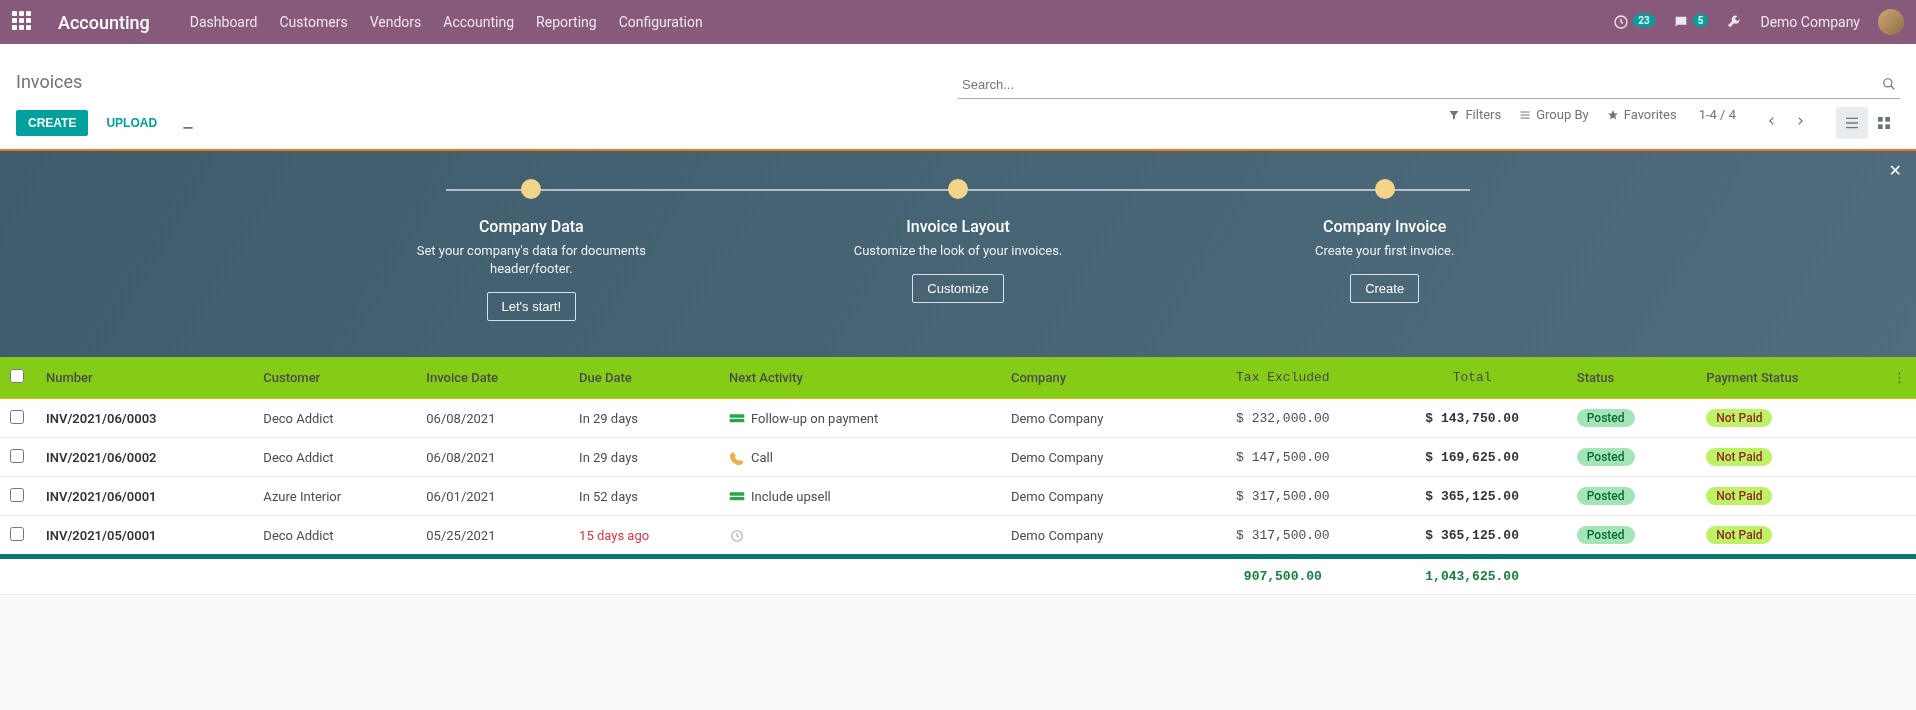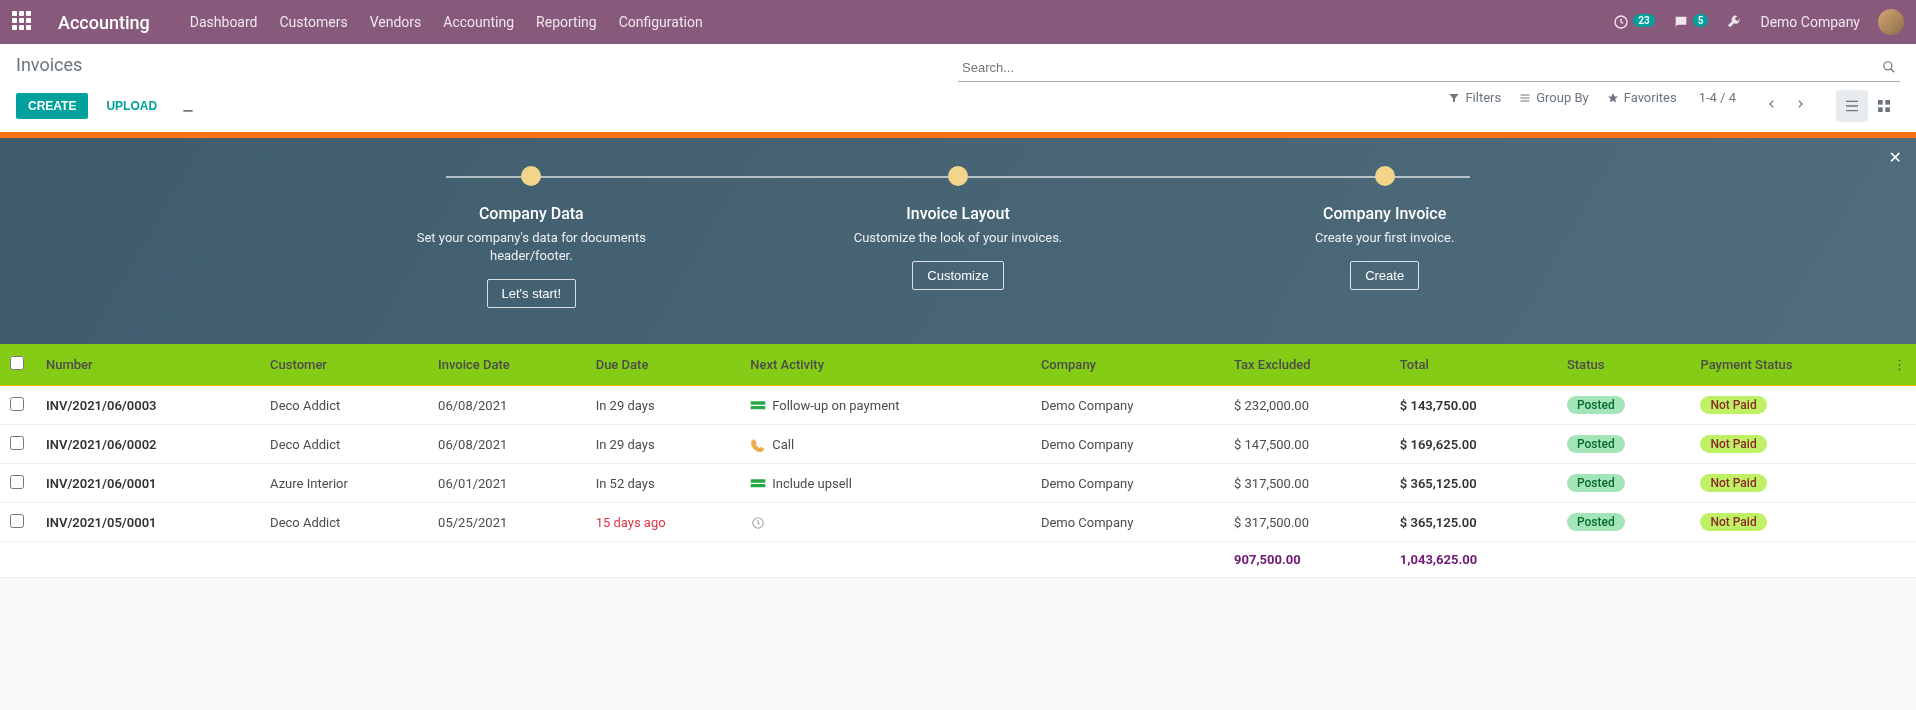--- a/index.html
+++ b/index.html
@@ -12,21 +12,21 @@
   .brand { font-size: 18px; font-weight: 500; margin-right: 40px; color: #fff; }
   .nav-links { display: flex; gap: 22px; }
   .nav-link { color: #f0e6ec; cursor: pointer; font-size: 14px; }
   .topbar-right { margin-left: auto; display: flex; align-items: center; gap: 18px; }
   .pill { background: #00a09d; color: #fff; font-size: 10px; padding: 1px 5px; border-radius: 8px; font-weight: 600; }
   .tray-icon { color: #f0e6ec; cursor: pointer; display: flex; align-items: flex-start; gap: 4px; }
   .company-label { color: #f0e6ec; font-size: 14px; cursor: pointer; }
   .avatar { width: 26px; height: 26px; border-radius: 50%; background: linear-gradient(135deg,#d4a574,#8b6f47); cursor: pointer; }
 
   
-  .control-panel { background: #fff; padding: 10px 16px 0; border-bottom: 6px solid #f97316; }
+  .control-panel { background: #fff; padding: 27px 16px 0; border-bottom: 2px solid #f97316; }
   .cp-row1 { display: flex; align-items: flex-start; justify-content: space-between; margin-bottom: 8px; }
   .breadcrumb { font-size: 18px; color: #6c757d; }
   .search-wrap { flex: 0 0 50%; position: relative; }
   .search-input { width: 100%; border: none; border-bottom: 1px solid #aaa; padding: 6px 24px 6px 4px; font-size: 13px; outline: none; }
   .search-icon { position: absolute; right: 4px; top: 4px; color: #6c757d; }
   .cp-row2 { display: flex; align-items: center; justify-content: space-between; padding-bottom: 10px; }
   .btn { padding: 6px 12px; border: none; cursor: pointer; font-size: 12px; text-transform: uppercase; font-weight: 600; border-radius: 2px; }
   .btn-primary { background: #00a09d; color: #fff; }
   .btn-link { background: transparent; color: #00a09d; }
   .download-icon { color: #6c757d; cursor: pointer; margin-left: 6px; }
@@ -49,29 +49,29 @@
   .onb-step { flex: 1; text-align: center; position: relative; }
   .onb-dot { width: 20px; height: 20px; border-radius: 50%; background: #f2d58a; margin: 0 auto 18px; position: relative; z-index: 2; }
   .onb-title { font-size: 16px; font-weight: 500; margin-bottom: 6px; }
   .onb-desc { font-size: 13px; color: rgba(255,255,255,0.9); margin-bottom: 14px; max-width: 260px; margin-left: auto; margin-right: auto; line-height: 1.4; }
   .onb-btn { background: transparent; border: 1px solid rgba(255,255,255,0.8); color: #fff; padding: 6px 14px; cursor: pointer; font-size: 13px; border-radius: 2px; }
 
   
   .tbl { width: 100%; border-collapse: collapse; background: #fff; }
   .tbl th { text-align: left; padding: 12px 10px; font-weight: 500; font-size: 13px; color: #4c4c4c; border-bottom: 1px solid #eab308; background: #84cc16; }
   .tbl td { padding: 10px; border-bottom: 1px solid #eee; font-size: 13px; vertical-align: middle; }
-  .tbl th.num, .tbl td.num { text-align: left; }
+  .tbl th.num, .tbl td.num { text-align: center; font-family: Liberation Mono, monospace; }
   .tbl td.bold { font-weight: 600; color: #333; }
   .chk { width: 14px; height: 14px; }
   .overdue { color: #dc3545; }
   .activity-icon { display: inline-block; width: 16px; text-align: center; margin-right: 6px; }
   .badge { padding: 2px 10px; border-radius: 12px; font-size: 12px; font-weight: 500; display: inline-block; }
   .badge-posted { background: #a3e4b8; color: #0a6b2e; }
   .badge-notpaid { background: #bef264; color: #8b2a2a; }
-  .foot-row td { font-weight: 700; color: #701a75; border-top: 1px solid #0f766e; }
+  .foot-row td { font-weight: 700; color: #15803d; border-top: 5px solid #0f766e; }
   .ellipsis-col { width: 24px; text-align: center; color: #6c757d; cursor: pointer; }
 
   svg { display: inline-block; vertical-align: middle; }
 </style>
 </head>
 <body>
 
 <div class="topbar">
   <div class="apps-icon">
     <span></span>

